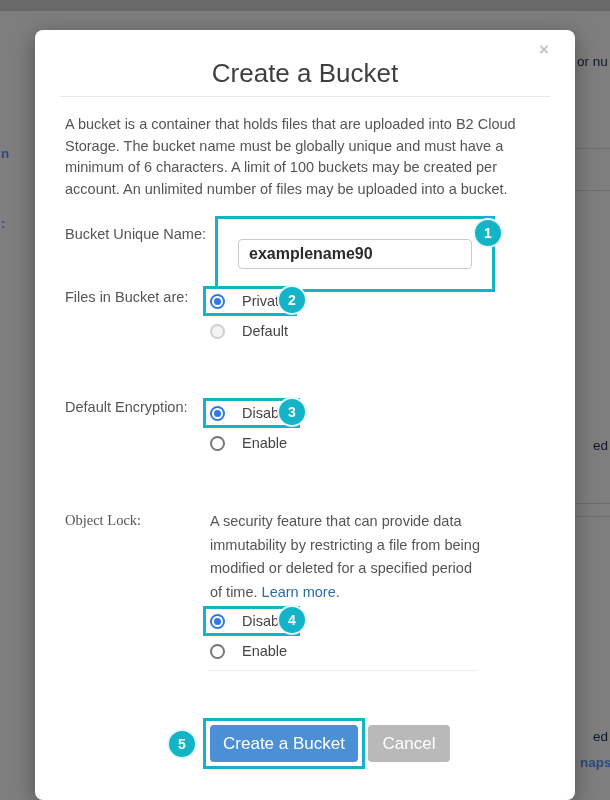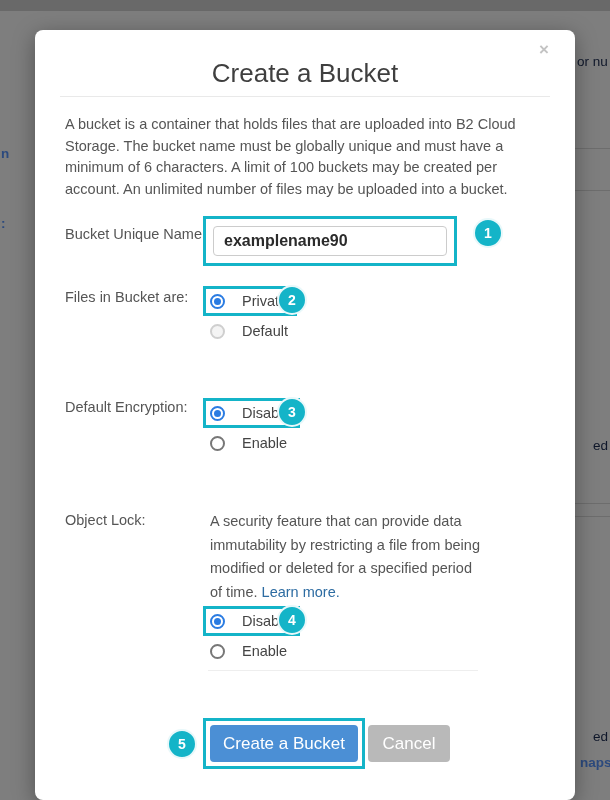--- a/index.html
+++ b/index.html
@@ -35,27 +35,27 @@
 
   .desc {
     position:absolute; top:84px; left:30px; width:484px;
     font-size:14.5px; line-height:21.5px; color:#555;
   }
 
   .field-label { position:absolute; left:30px; font-size:14.5px; color:#555; }
   .lbl-name { top:196px; }
   .lbl-files { top:259px; }
   .lbl-enc  { top:369px; }
-  .lbl-lock { top:482px; }
+  .lbl-lock { top:482px;font-family:Liberation Serif, serif; }
 
   .hl-box {
     position:absolute; border:3px solid #14b4c8; background:#fff;
     display:inline-flex; align-items:center;
   }
-  .box-input { left:168px; top:186px; padding:7px; }
+  .box-input { left:180px; top:186px; padding:20px; }
   .box-radio { padding:2px 7px 2px 4px; }
   .box-files { left:168px; top:256px; }
   .box-enc   { left:168px; top:368px; }
   .box-lock  { left:168px; top:576px; }
   .box-submit{ left:168px; top:688px; padding:4px; }
 
   .name-input {
     width:234px; height:30px; border:1px solid #cccccc; border-radius:4px;
     padding:0 10px; font-size:16px; font-weight:600; color:#2b2b2b;
     font-family:"Liberation Sans", sans-serif; outline:none;

